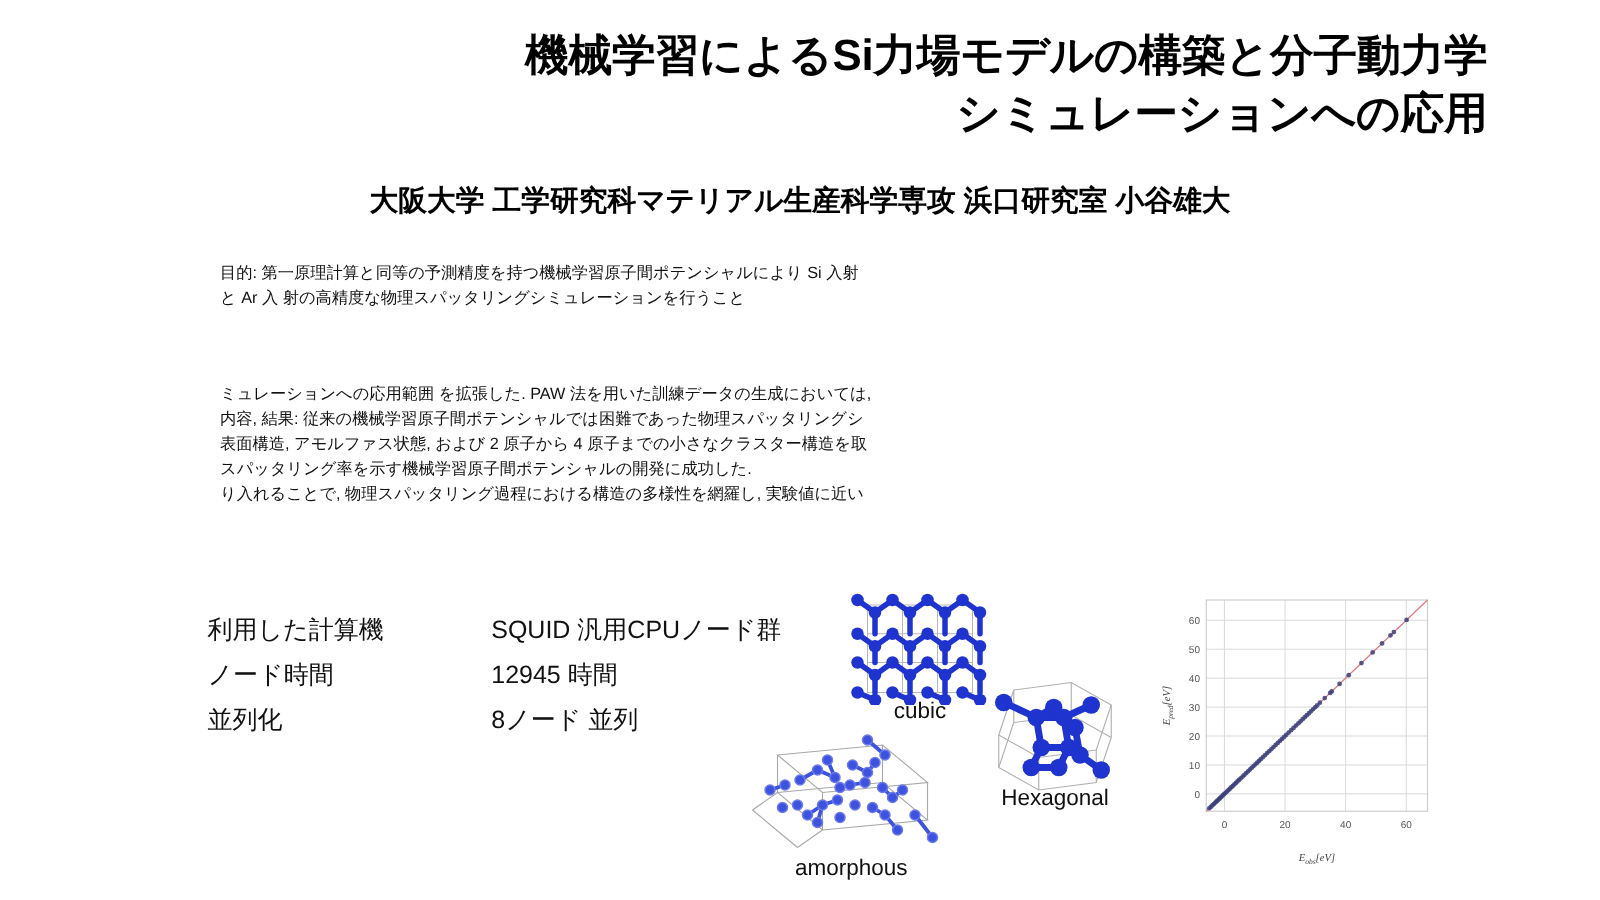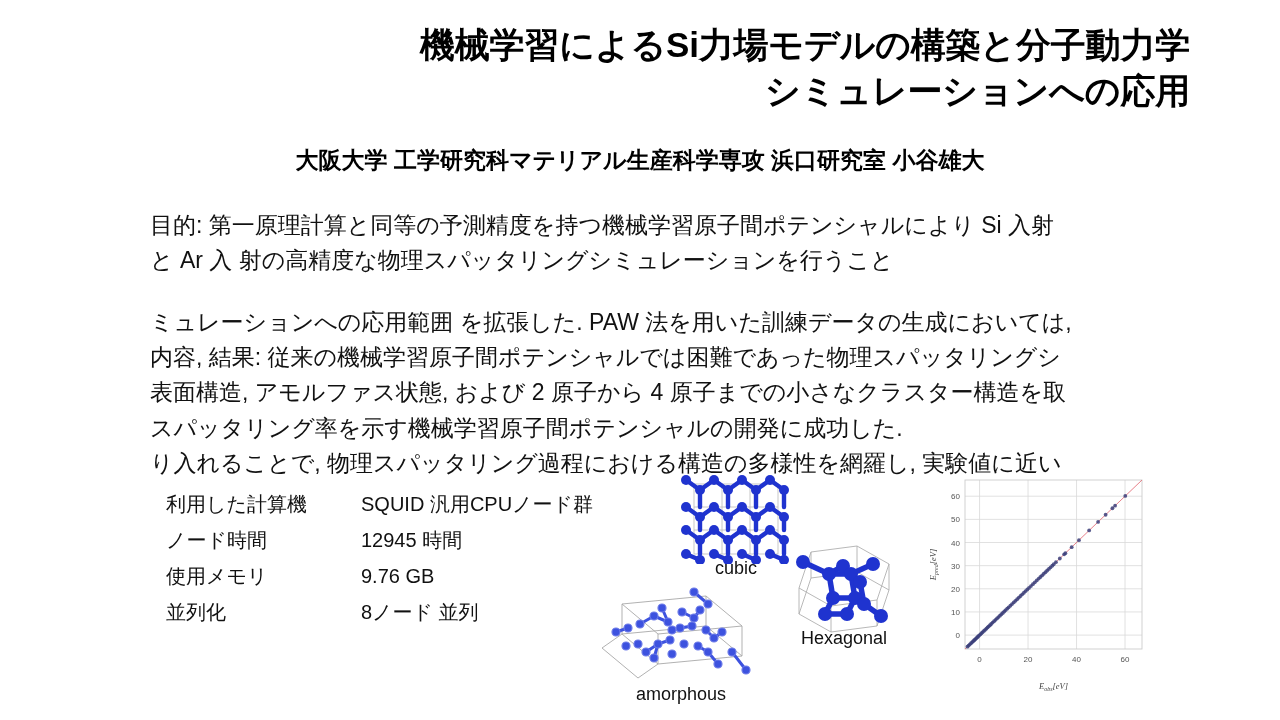--- a/index.html
+++ b/index.html
@@ -39,43 +39,44 @@
     width: 1100px;
     text-align: center;
     font-size: 23px;
     font-weight: bold;
     white-space: nowrap;
   }
 
   
   .body-block {
     position: absolute;
-    left: 150px;
+    left: 176px;
     width: 950px;
-    font-size: 23px;
+    font-size: 13px;
     line-height: 1.53;
     color: #111;
   }
   #purpose-block { top: 208px; }
   #results-block { top: 305px; }
   .body-block .bline { display: block; white-space: nowrap; }
 
   
   #resource-table {
     position: absolute;
     left: 166px;
     top: 494px;
     font-size: 20px;
     line-height: 1.0;
     color: #111;
   }
   #resource-table .res-row {
     display: flex;
     align-items: baseline;
     height: 36px;
+    gap: 32px;
   }
   #resource-table .res-label {
     width: 195px;
     white-space: nowrap;
   }
   #resource-table .res-value {
     white-space: nowrap;
     text-align: right;
   }
 
@@ -129,24 +130,20 @@
 </div>
 
 <div id="resource-table">
   <div class="res-row">
     <span class="res-label">利用した計算機</span>
     <span class="res-value">SQUID 汎用CPUノード群</span>
   </div>
   <div class="res-row">
     <span class="res-label">ノード時間</span>
     <span class="res-value">12945 時間</span>
-  </div>
-  <div class="res-row">
-    <span class="res-label">使用メモリ</span>
-    <span class="res-value">9.76 GB</span>
   </div>
   <div class="res-row">
     <span class="res-label">並列化</span>
     <span class="res-value">8ノード 並列</span>
   </div>
 </div>
 
 <div id="fig-cubic">
   <svg viewBox="0 0 140 90" width="140" height="90">
     <g stroke="#b8b8b8" stroke-width="0.8" fill="none">

